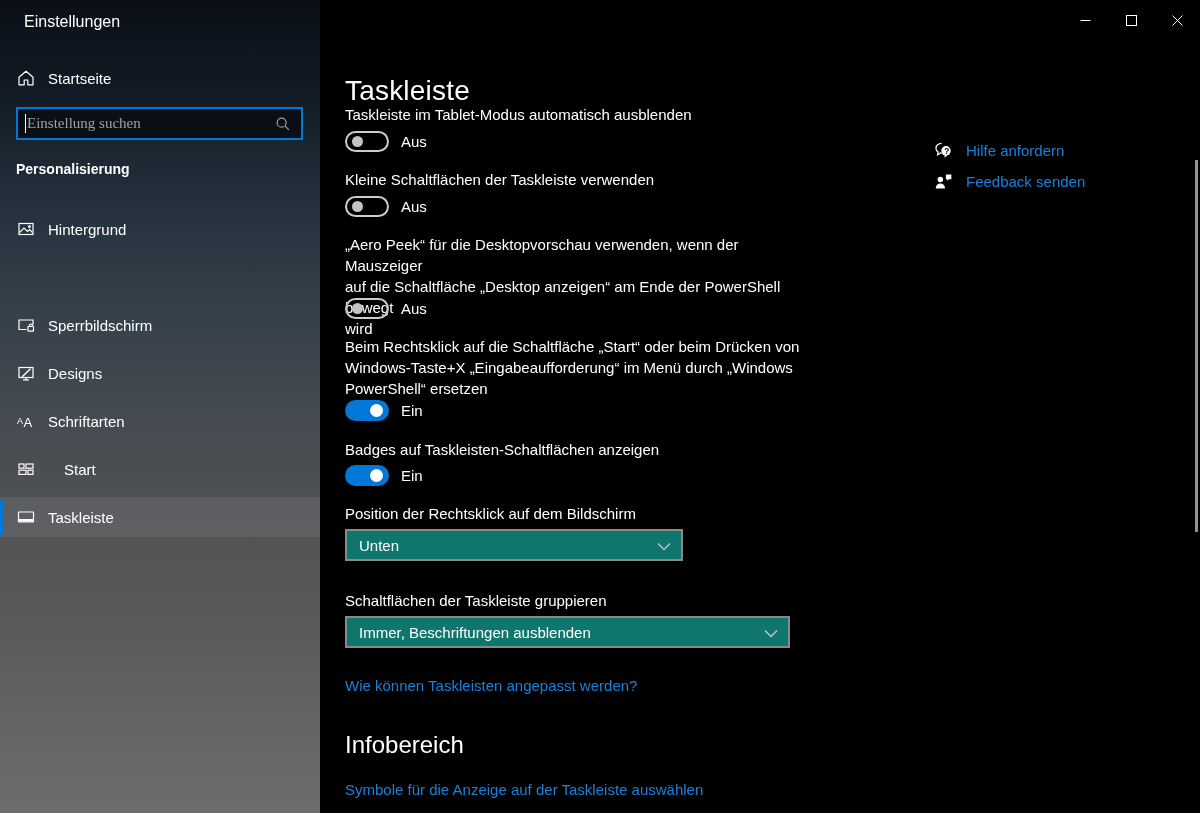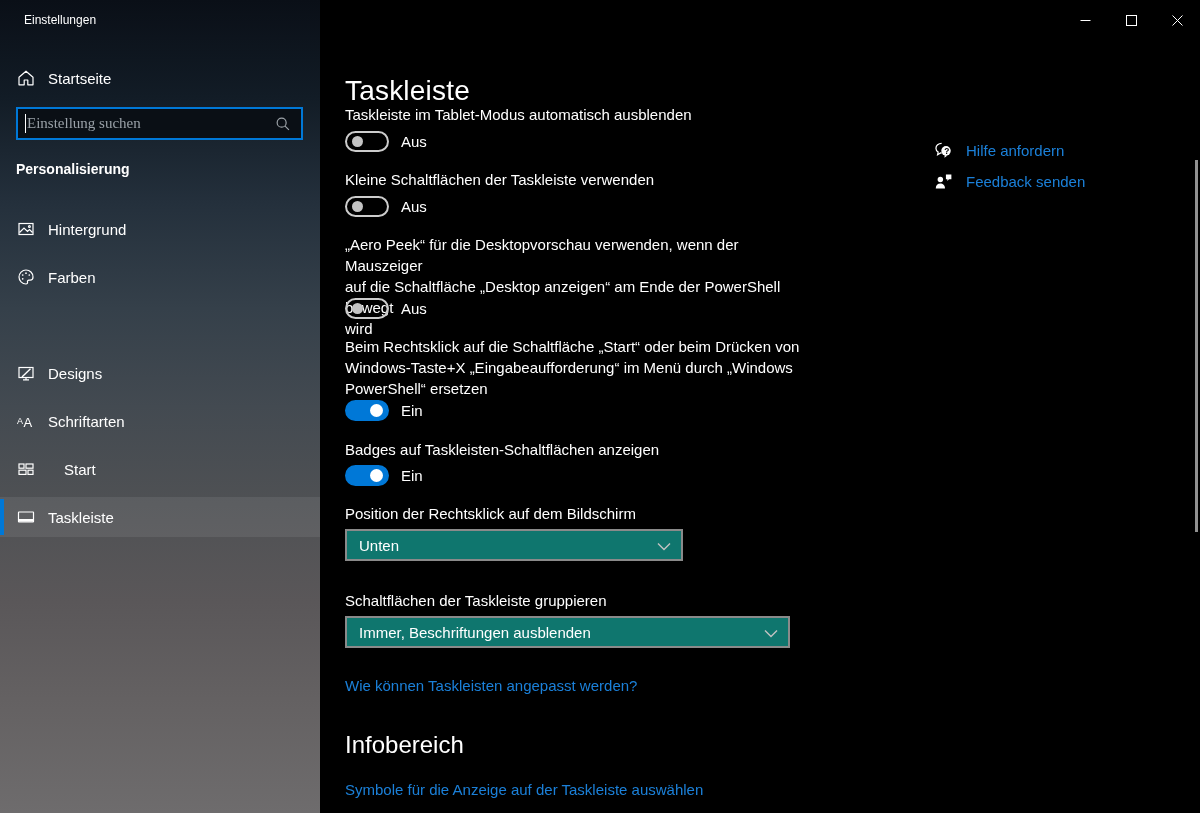--- a/index.html
+++ b/index.html
@@ -10,21 +10,21 @@
     -webkit-font-smoothing:antialiased;
   }
 
   
   .sidebar {
     position:absolute; left:0; top:0; width:320px; height:813px;
     background:linear-gradient(180deg,
       #0a0f17 0%, #121c26 12%, #24303c 25%, #35404a 38%,
       #434a51 50%, #4f5154 62%, #5a5759 74%, #646162 86%, #6e6c6d 100%);
   }
-  .app-title { position:absolute; top:13px; left:24px; font-size:12px; color:#fff; }
+  .app-title { position:absolute; top:13px; left:24px; font-size:16px; color:#fff; }
   .nav-row {
     position:absolute; left:0; width:320px; height:40px;
     display:flex; align-items:center; gap:12px;
     padding-left:16px; box-sizing:border-box; cursor:pointer;
   }
   .nav-row .nav-icon { width:20px; height:20px; flex:none; display:flex; align-items:center; justify-content:center; }
   .nav-row .nav-label { font-size:15px; color:#fff; }
   .nav-row.selected { background:rgba(255,255,255,0.08); }
   .nav-row.selected::before {
     content:""; position:absolute; left:0; top:2px; bottom:2px; width:4px;
@@ -116,33 +116,31 @@
       <span class="nav-icon">
         <svg viewBox="0 0 20 20" width="20" height="20" fill="none" stroke="#fff" stroke-width="1.2">
             <rect x="3" y="4.5" width="14" height="11"></rect>
             <path d="M3.5 13.5 L8 9 L11.5 12.5 L13.5 10.5 L16.5 13.5"></path>
             <circle cx="13.4" cy="7.4" r="0.9"></circle>
           </svg>
       </span>
       <span class="nav-label">Hintergrund</span>
     </div>
 
-    <div class="nav-row" style="top:257px;">
-      <span class="nav-icon">
-        <svg viewBox="0 0 20 20" width="20" height="20">
-            <path d="M10 3 a7 7 0 1 0 0 14 c1.2 0 1.8 -0.8 1.5 -1.8 c-0.3 -1 0.2 -2 1.4 -2 h1.3 c1.6 0 2.8 -1.4 2.8 -3.2 C17 6 13.9 3 10 3 Z" fill="none" stroke="#fff" stroke-width="1.2"></path>
-            <circle cx="6.7" cy="8" r="0.85" fill="#fff"></circle>
-            <circle cx="10" cy="6.2" r="0.85" fill="#fff"></circle>
-            <circle cx="13.3" cy="8" r="0.85" fill="#fff"></circle>
-            <circle cx="6.7" cy="11.8" r="0.85" fill="#fff"></circle>
-          </svg>
-      </span>
-      <span class="nav-label">Farben</span>
-    </div>
-
+
+    <div class="nav-row" style="top:305px;">
+      <span class="nav-icon">
+        <svg viewBox="0 0 20 20" width="20" height="20" fill="none" stroke="#fff" stroke-width="1.2">
+            <path d="M10.5 14.5 H3 V5 H17 V10"></path>
+            <rect x="12" y="11.5" width="5.5" height="4.7" rx="0.5"></rect>
+            <path d="M13.3 11.5 V10.5 a1.5 1.5 0 0 1 3 0 V11.5"></path>
+          </svg>
+      </span>
+      <span class="nav-label">Sperrbildschirm</span>
+    </div>
 
     <div class="nav-row" style="top:353px;">
       <span class="nav-icon">
         <svg viewBox="0 0 20 20" width="20" height="20" fill="none" stroke="#fff" stroke-width="1.2">
             <rect x="3" y="4.5" width="14" height="10"></rect>
             <path d="M10 14.5 V16.3 M7 16.8 h6"></path>
             <path d="M7 13 L14.5 5.8" stroke-width="1.4"></path>
             <path d="M5.3 14.7 l0.9 -2.4 1.5 1.5 Z" fill="#fff" stroke="none"></path>
           </svg>
       </span>

